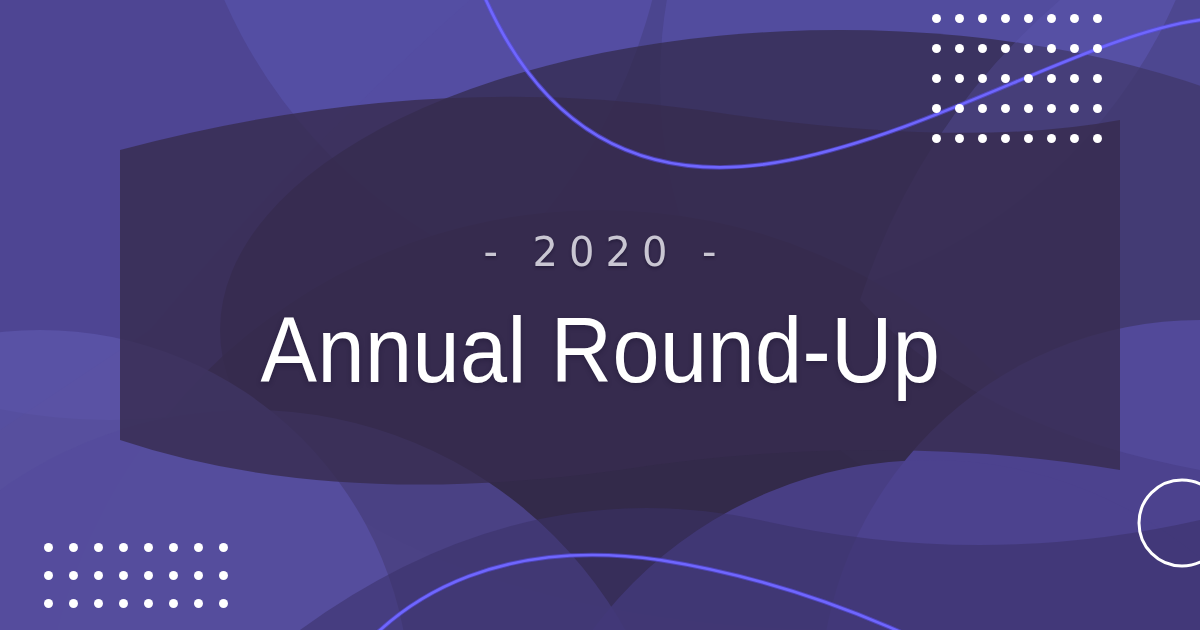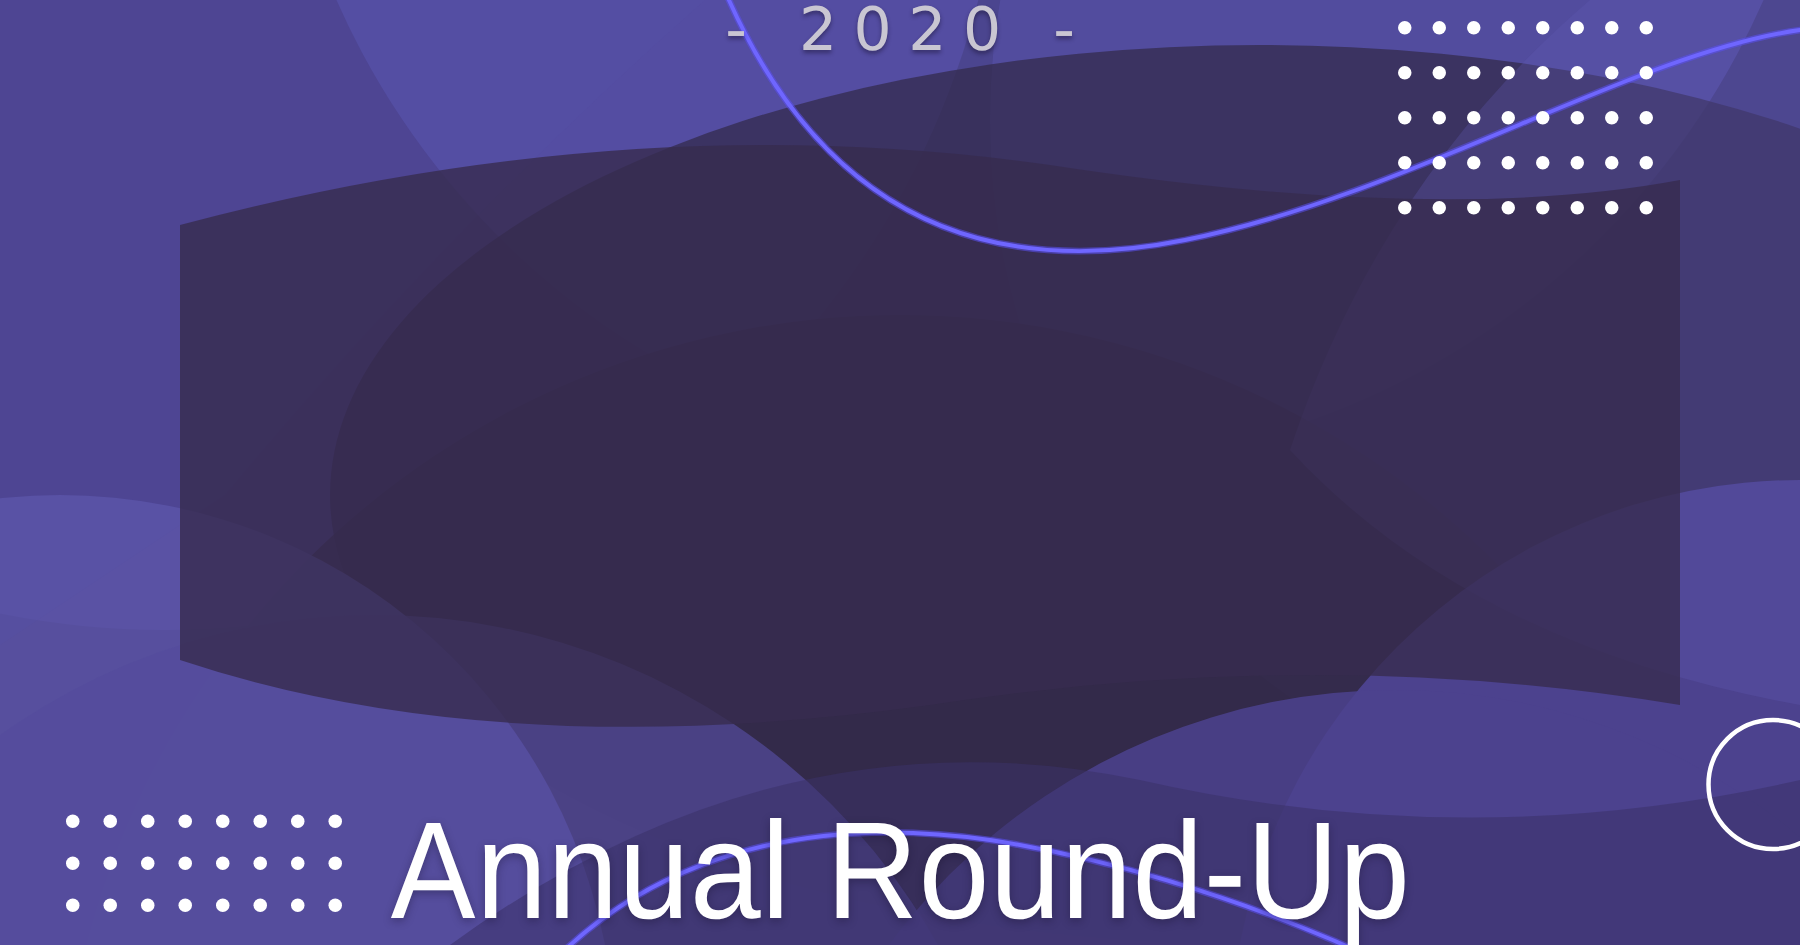--- a/index.html
+++ b/index.html
@@ -52,21 +52,21 @@
   }
   #text-block {
     position: absolute;
     left: 0;
     top: 0;
     width: 1200px;
     height: 630px;
     display: flex;
     flex-direction: column;
     align-items: center;
-    justify-content: space-between;
+    justify-content: center;
     text-align: center;
     pointer-events: none;
   }
   #eyebrow {
     color: #c9c6d2;
     font-family: "DejaVu Sans", sans-serif;
     font-size: 40px;
     font-weight: 400;
     letter-spacing: 11px;
     text-indent: 11px;

